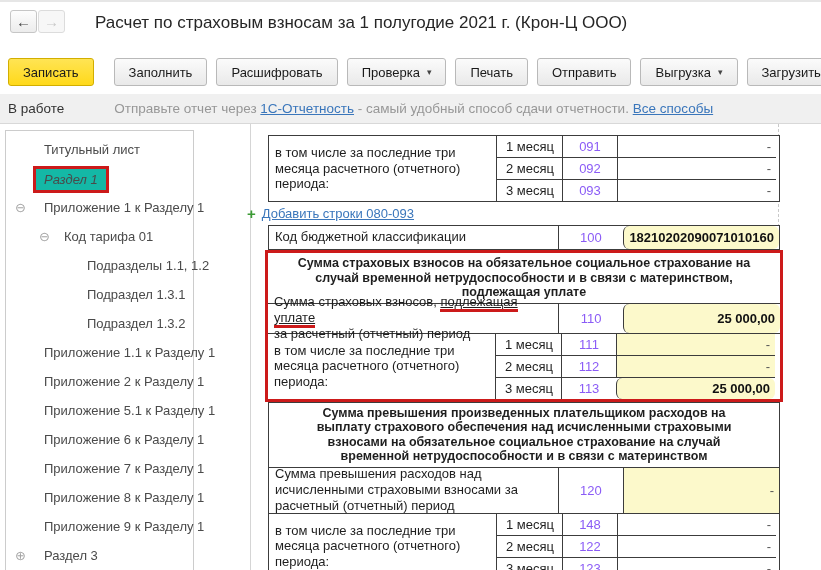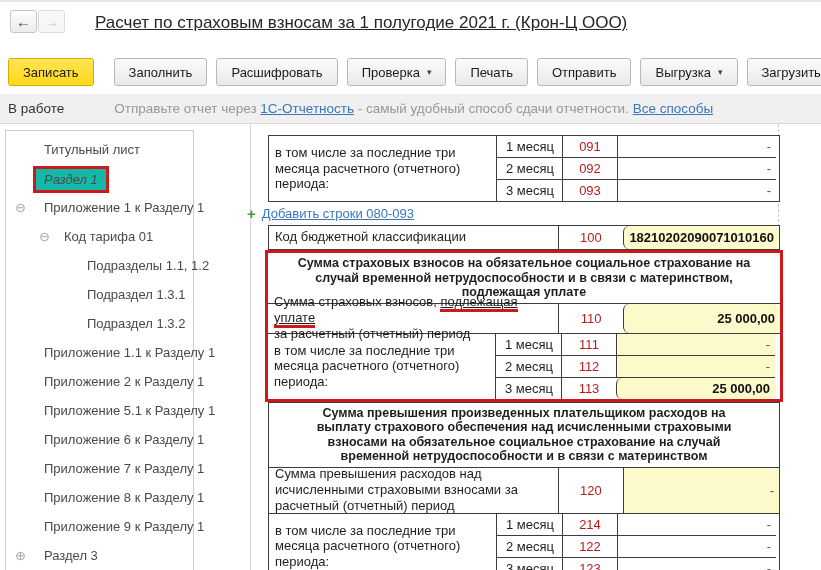--- a/index.html
+++ b/index.html
@@ -13,21 +13,21 @@
 
   
   .titlebar{position:absolute;top:0;left:0;right:0;height:52px;background:#fff;}
   .nav-btn{
     position:absolute;top:8px;width:27px;height:23px;box-sizing:border-box;
     border:1px solid #c6c6c6;border-radius:3px;background:linear-gradient(#fdfdfd,#ececec);
     font-size:15px;line-height:21px;text-align:center;color:#444;cursor:pointer;
   }
   .nav-back{left:10px;}
   .nav-fwd{left:38px;color:#c9c9c9;border-color:#dcdcdc;background:#f7f7f7;}
-  .page-title{position:absolute;left:95px;top:11px;font-size:17px;color:#262626;white-space:nowrap;text-decoration:underline;}
+  .page-title{position:absolute;left:95px;top:11px;font-size:17px;color:#262626;white-space:nowrap;}
 
   
   .toolbar{position:absolute;top:56px;left:8px;right:0;height:30px;display:flex;align-items:flex-start;}
   .tb-btn{
     height:28px;box-sizing:border-box;padding:0 14px;margin-right:9px;
     border:1px solid #b9b9b9;border-radius:3px;
     background:linear-gradient(#fbfbfb,#e9e9e9);
     font-size:13px;color:#1a1a1a;display:flex;align-items:center;cursor:pointer;white-space:nowrap;
   }
   .tb-btn.primary{
@@ -72,21 +72,21 @@
 
   .tb{
     width:512px;box-sizing:border-box;border:1px solid #3c3c3c;background:#fff;
     font-size:13px;color:#1e1e1e;
   }
   .row{display:flex;}
   .cell{box-sizing:border-box;}
   .c-label{width:227px;padding:2px 4px 2px 6px;display:flex;align-items:center;line-height:1.2;}
   .c-wide{width:294px;padding:2px 4px 2px 6px;display:flex;align-items:center;line-height:1.25;}
   .c-month{width:66px;border-left:1px solid #3c3c3c;padding-left:9px;display:flex;align-items:center;}
-  .c-code{width:55px;border-left:1px solid #3c3c3c;display:flex;align-items:center;justify-content:center;color:#b91c1c;}
+  .c-code{width:55px;border-left:1px solid #3c3c3c;display:flex;align-items:center;justify-content:center;color:#8b5cf6;}
   .c-value{width:159px;border-left:1px solid #3c3c3c;display:flex;align-items:center;justify-content:flex-end;padding-right:5px;color:#555;}
   .c-wide + .c-code{width:66px;}
   .subcol{display:flex;flex-direction:column;}
   .subrow{display:flex;height:21px;}
   .subrow + .subrow{border-top:1px solid #3c3c3c;}
   .yellow{background:#fcf9cb;}
   .amount{font-weight:bold;color:#111;border-radius:6px;}
   .hdr{font-weight:bold;text-align:center;font-size:12.5px;line-height:1.16;padding:3px 22px;}
   .hdr2{padding:3px 45px;}
   .bt{border-top:1px solid #3c3c3c;}
@@ -250,21 +250,21 @@
         <div class="row r120 bt">
           <div class="cell c-wide">Сумма превышения расходов над исчисленными страховыми взносами за расчетный (отчетный) период</div>
           <div class="cell c-code">120</div>
           <div class="cell c-value yellow">-</div>
         </div>
         <div class="row bt">
           <div class="cell c-label">в том числе за последние три месяца расчетного (отчетного) периода:</div>
           <div class="subcol">
             <div class="subrow">
               <div class="cell c-month">1 месяц</div>
-              <div class="cell c-code">214</div>
+              <div class="cell c-code">148</div>
               <div class="cell c-value">-</div>
             </div>
             <div class="subrow">
               <div class="cell c-month">2 месяц</div>
               <div class="cell c-code">122</div>
               <div class="cell c-value">-</div>
             </div>
             <div class="subrow">
               <div class="cell c-month">3 месяц</div>
               <div class="cell c-code">123</div>

